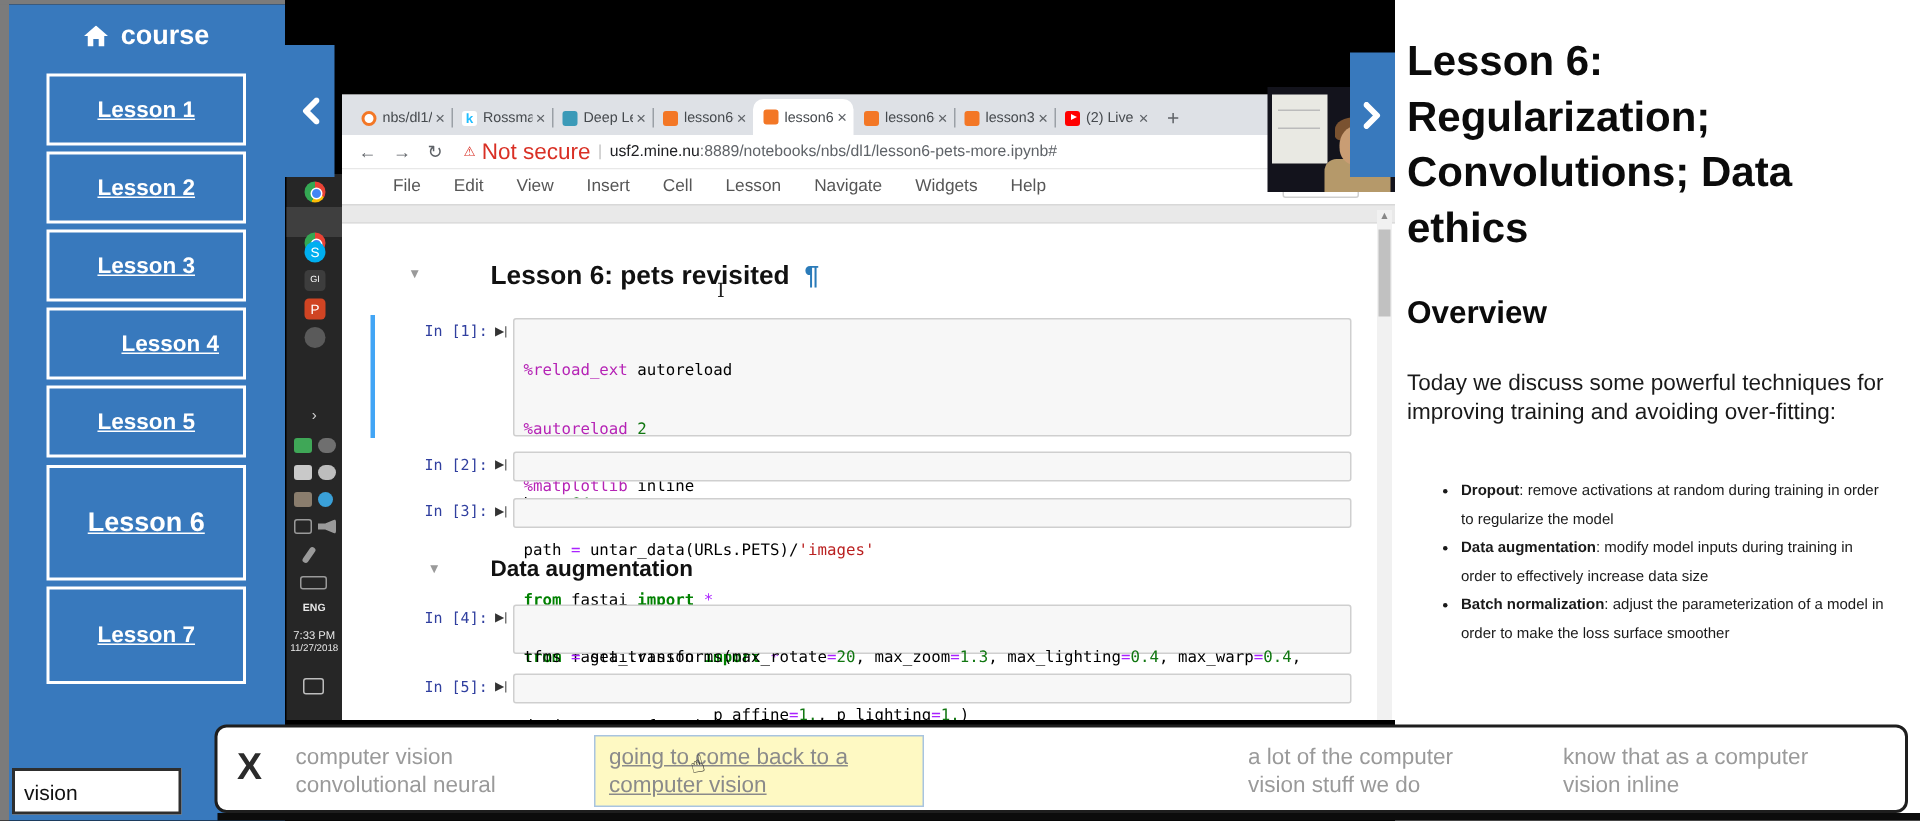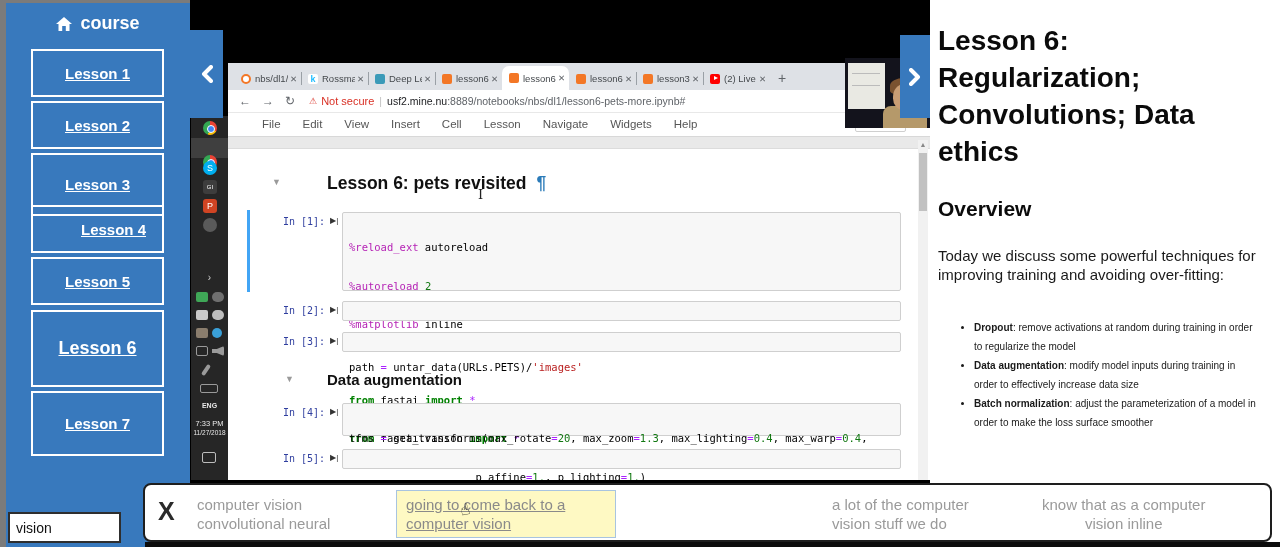--- a/index.html
+++ b/index.html
@@ -14,21 +14,21 @@
   
   .sidebar { position:absolute; left:6px; top:3px; width:184px; height:544px; background:#3879bd; }
   .sidebar-header { position:absolute; left:0; top:10px; width:184px; text-align:center; color:#fff;
                     font-size:18px; font-weight:bold; }
   .sidebar-header svg { vertical-align:-2px; margin-right:8px; }
   .lesson-btn { position:absolute; left:25px; width:133px; border:2px solid #fff; background:transparent;
                 color:#fff; font-weight:bold; font-size:15px; text-decoration:underline;
                 display:flex; align-items:center; justify-content:center; cursor:pointer; }
   .lesson-1 { top:46px;  height:48px; }
   .lesson-2 { top:98px;  height:48px; }
-  .lesson-3 { top:150px; height:63px; }
+  .lesson-3 { top:150px; height:48px; }
   .lesson-4 { top:202px; height:48px;padding-left:32px; }
   .lesson-5 { top:254px; height:48px; }
   .lesson-6 { top:307px; height:77px; font-size:18px; }
   .lesson-7 { top:388px; height:65px; }
   .search-input { position:absolute; left:2px; top:509px; width:113px; height:31px; border:2px solid #2e2e2e;
                   background:#fff; font-size:14px; padding-left:6px; color:#111;
                   font-family:"Liberation Sans",sans-serif; }
 
   
   .flap { position:absolute; background:#3879bd; z-index:6; display:flex; align-items:center; justify-content:center; cursor:pointer; }
@@ -66,21 +66,21 @@
   .fav-forum   { background:#3b9ab8; border-radius:2px; }
   .fav-youtube { background:#f00; border-radius:2px; position:relative; }
   .fav-youtube::after { content:""; position:absolute; left:3.5px; top:2.5px; border-left:4px solid #fff;
                         border-top:2.5px solid transparent; border-bottom:2.5px solid transparent; }
   .newtab { font-size:14px; color:#5f6368; margin:0 0 4px 8px; cursor:pointer; }
 
   .toolbar { position:absolute; left:0; top:27px; width:702px; height:23px; background:#fff; border-bottom:1px solid #e8e8e8;
              display:flex; align-items:center; font-size:10.5px; color:#5f6368; }
   .nav-ico { font-size:12px; color:#5f6368; margin-left:11px; cursor:pointer; }
   .warn { color:#d93025; font-size:9px; margin-left:14px; }
-  .notsecure { color:#d93025; font-size:11px; margin-left:4px; }
+  .notsecure { color:#d93025; font-size:15px; margin-left:4px; }
   .url-div { color:#c0c0c0; margin:0 5px; }
   .url-host { color:#202124; }
   .url-rest { color:#5f6368; }
   .addr-right { margin-left:auto; display:flex; align-items:center; }
   .star { font-size:12px; color:#5f6368; margin:0 8px; cursor:pointer; }
   .ext-ico { width:14px; height:11px; background:#e04a3f; border-radius:2px; margin-right:10px; position:relative; cursor:pointer; }
   .ext-ico::after { content:""; position:absolute; left:3px; top:4.5px; width:8px; height:2px; background:#fff; }
 
   .menubar { position:absolute; left:0; top:50px; width:702px; height:21px; background:#fff; display:flex; align-items:center;
              font-size:11.5px; color:#565656; }
@@ -125,21 +125,21 @@
   .panel-intro { position:absolute; left:8px; top:246px; width:334px; font-size:15px; line-height:19px; color:#1a1a1a; }
   .panel-list { position:absolute; left:8px; top:318px; width:334px; font-size:10px; line-height:19px; color:#1a1a1a; }
   .panel-list ul { padding-left:36px; }
   .panel-list li { width:282px; }
 
   
   .transcript { position:absolute; left:143px; top:483px; width:1129px; height:59px; background:#fff;
                 border:2px solid #1e1e1e; border-radius:8px; z-index:10; }
   .tr-close { position:absolute; left:13px; top:12px; font-size:25px; font-weight:bold; color:#2b2b2b; cursor:pointer; }
   .tr-item { position:absolute; top:10px; font-size:15px; line-height:19px; color:#9a9a9a; cursor:pointer; }
-  .tr-1 { left:52px; } .tr-3 { left:474px; } .tr-4 { left:687px; } .tr-5 { left:897px;text-align:center; }
+  .tr-1 { left:52px; } .tr-3 { left:474px; } .tr-4 { left:687px; } .tr-5 { left:897px; }
   .tr-2 { left:251px; top:5px; border:1px solid #a8c4e0; background:#fef9c3; padding:4px 9px;
           color:#8a8a8a; text-decoration:underline; width:220px; }
   .bottom-strip { position:absolute; left:145px; top:542px; width:1135px; height:5px; background:#0c0c0c; z-index:9; }
 
   .hand-cursor { position:absolute; left:460px; top:500px; z-index:12; font-size:16px; color:#1a1a1a;
                  transform:rotate(-14deg); font-family:"DejaVu Sans",sans-serif; }
 
   .chev svg { display:block; }
 </style>
 </head>

